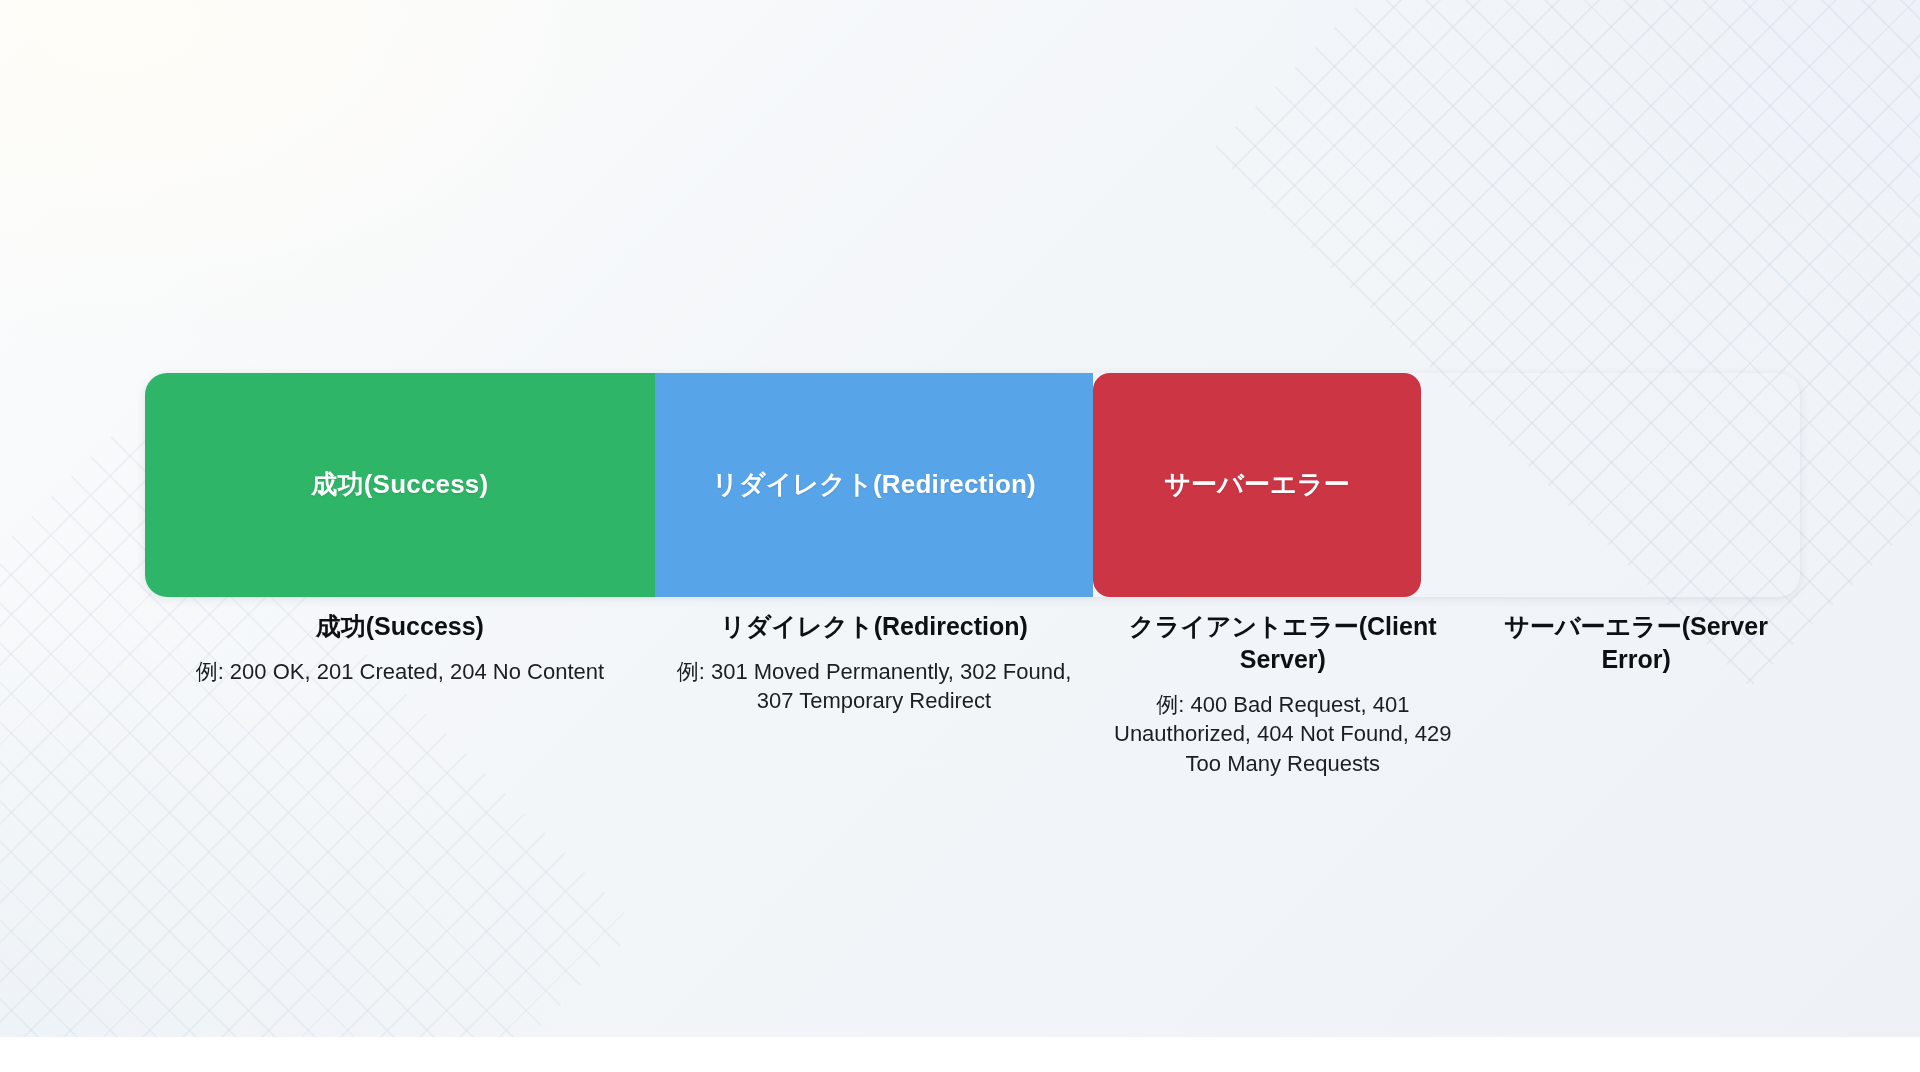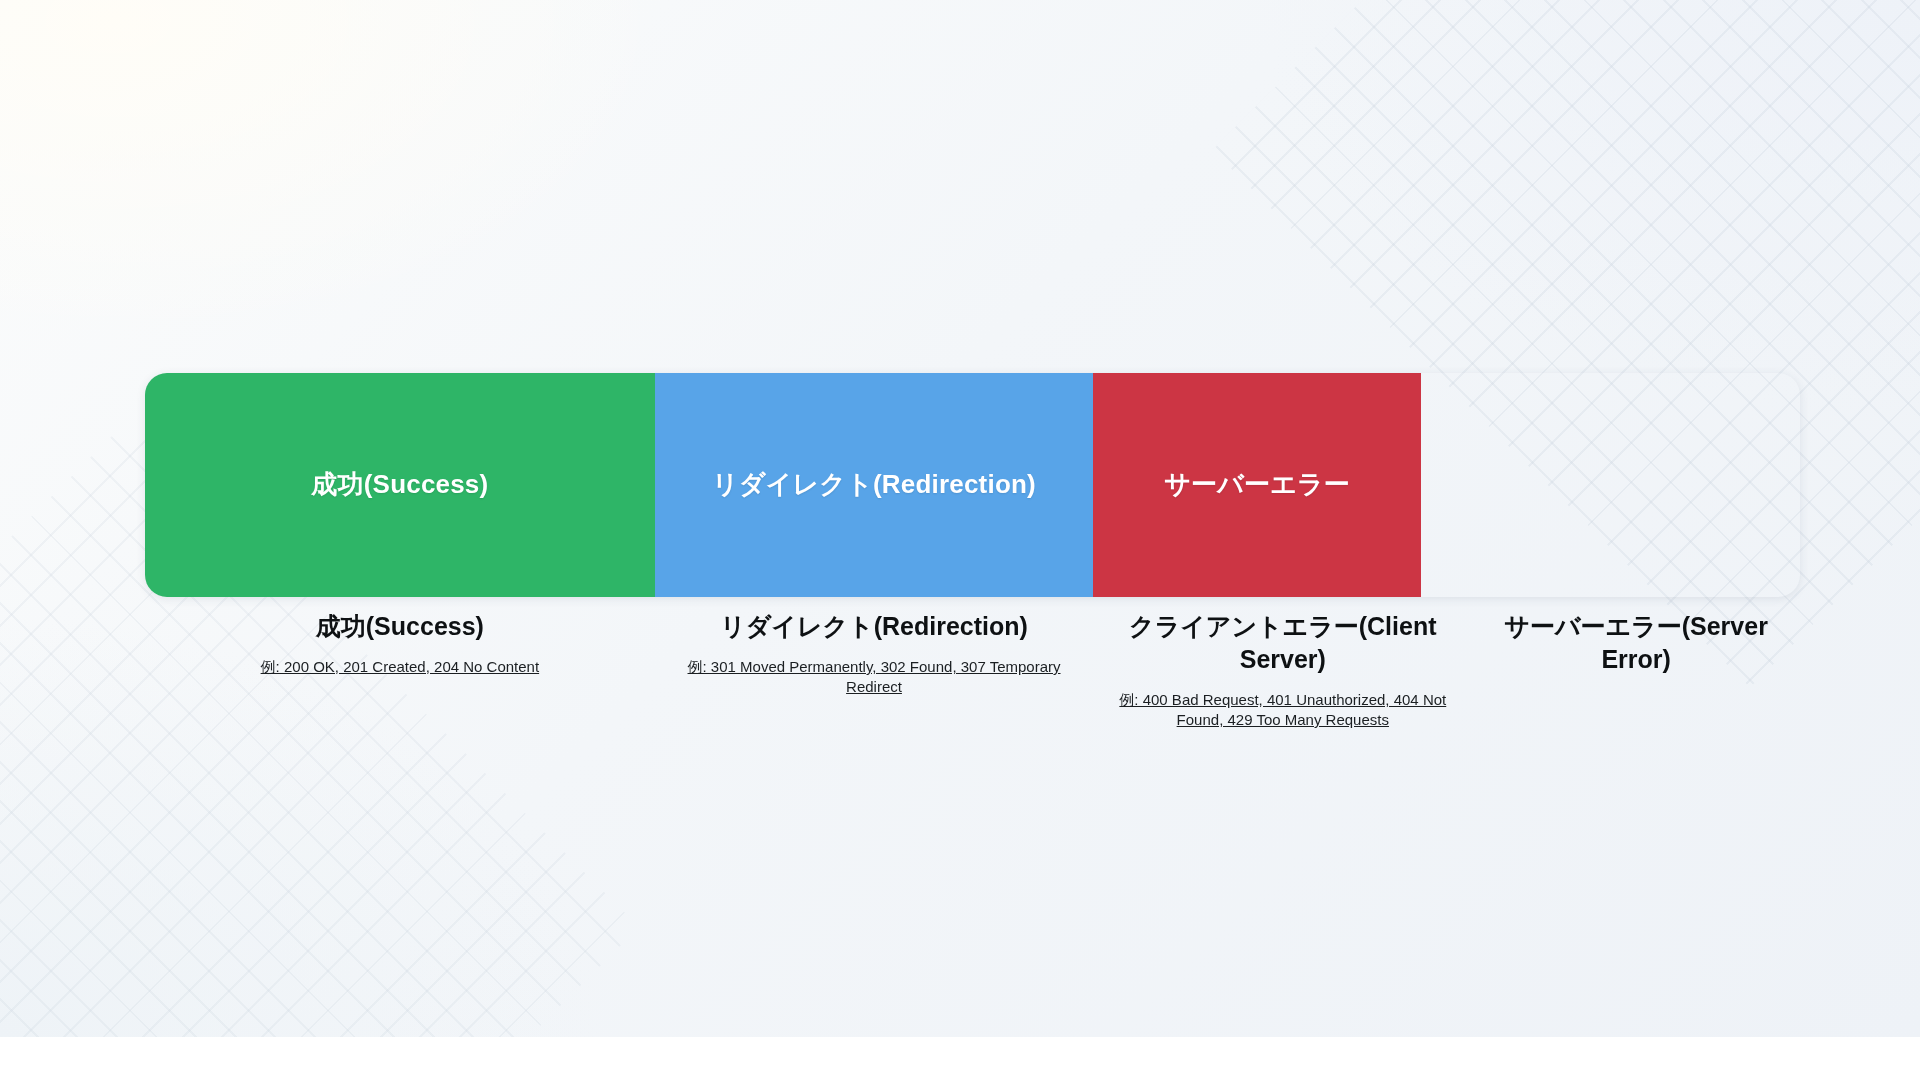--- a/index.html
+++ b/index.html
@@ -118,26 +118,25 @@
     text-align: center;
   }
   .cap-title {
     font-size: 25px;
     font-weight: bold;
     color: #0e1113;
     line-height: 1.32;
     margin: 0 0 14px 0;
   }
   .cap-desc {
-    font-size: 15px;
+    font-size: 22px;
     font-weight: normal;
     color: #1b1f22;
     line-height: 1.33;
     margin: 8px;
-    text-decoration: underline;
   }
 </style>
 </head>
 <body>
 
 <div id="slide">
 
   <div class="chev-tr"></div>
   <div class="chev-bl"></div>
 
@@ -145,21 +144,21 @@
 
     <div class="seg" style="width: 30.8%; background: rgb(46, 181, 103);">
       <span class="seg-label">成功(Success)</span>
     </div>
 
     <div class="seg" style="width: 26.5%; background: rgb(88, 164, 232);">
       <span class="seg-label">リダイレクト(Redirection)</span>
     </div>
 
 
-    <div class="seg" style="width: 19.8%; background: rgb(204, 53, 68);">
+    <div class="seg" style="width: 19.8%; background: rgb(204, 53, 68); border-radius: 17px;">
       <span class="seg-label">サーバーエラー</span>
     </div>
 
   </div>
 
   <div id="captions">
 
     <div class="cap" style="width: 30.8%;">
       <p class="cap-title">成功(Success)</p>
       <p class="cap-desc">例: 200 OK, 201 Created, 204 No Content</p>

